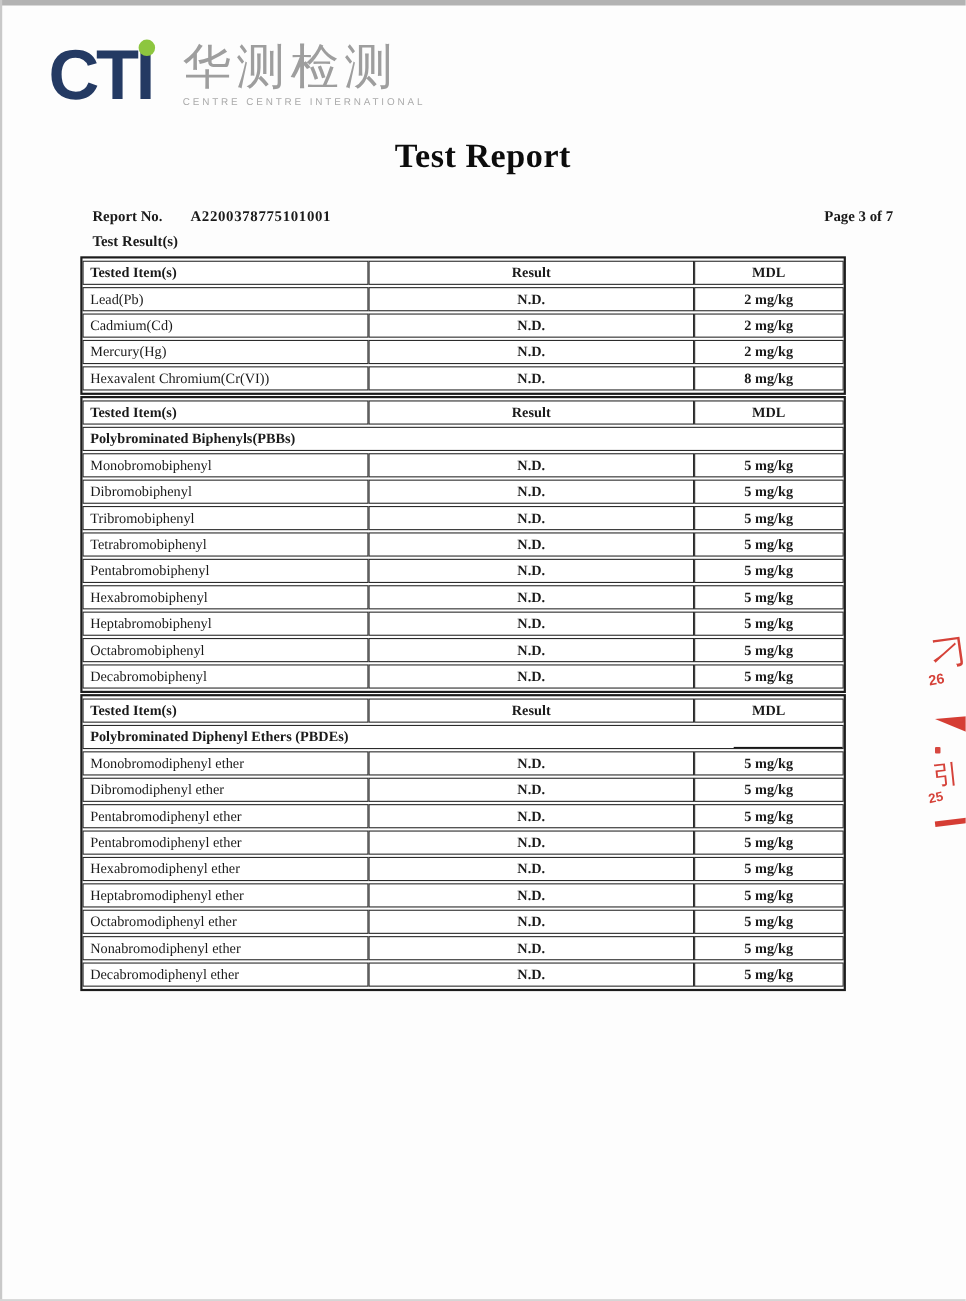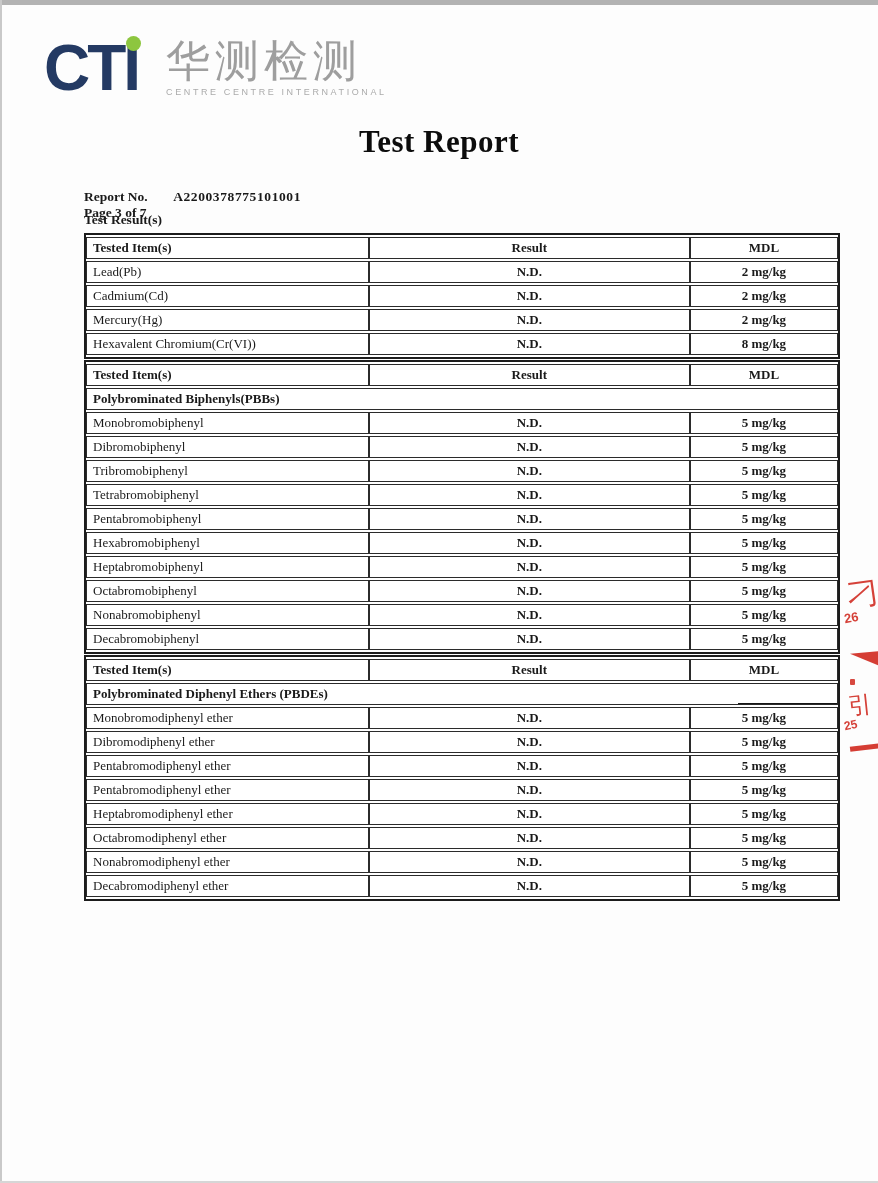--- a/index.html
+++ b/index.html
@@ -31,28 +31,28 @@
   }
 
   
   .doc-title{
     position:absolute;top:124px;left:0;width:100%;text-align:center;
     font-size:31px;font-weight:bold;letter-spacing:0.5px;color:#0c0c0c;
   }
   .meta-row{
     position:absolute;top:189px;left:84px;right:66px;
     display:flex;justify-content:space-between;align-items:baseline;
-    font-size:13.5px;font-weight:bold;flex-direction:column;
+    font-size:13.5px;font-weight:bold;
   }
   .report-no-label{margin-right:22px;}
   .report-no-value{letter-spacing:0.6px;}
   .results-label{position:absolute;top:212px;left:84px;font-size:13.5px;font-weight:bold;}
 
   
-  .tables{position:absolute;top:233px;left:84px;width:756px;}
+  .tables{position:absolute;top:233px;left:73px;width:696px;}
   table.report{
     width:100%;table-layout:fixed;background:#fff;
     border-collapse:separate;border-spacing:0 2px;
     border:2px solid #1c1c1c;margin-bottom:1px;
   }
   table.report th,table.report td{
     border:1px solid #2b2b2b;font-size:13px;line-height:18px;height:18px;
     padding:1px 6px;overflow:hidden;white-space:nowrap;
   }
   th.c-item{text-align:left;font-weight:bold;}
@@ -198,25 +198,20 @@
     <td class="c-item">Heptabromobiphenyl</td>
     <td class="c-result">N.D.</td>
     <td class="c-mdl">5 mg/kg</td>
   </tr>
         <tr>
     <td class="c-item">Octabromobiphenyl</td>
     <td class="c-result">N.D.</td>
     <td class="c-mdl">5 mg/kg</td>
   </tr>
         <tr>
-    <td class="c-item">Nonabromobiphenyl</td>
-    <td class="c-result">N.D.</td>
-    <td class="c-mdl">5 mg/kg</td>
-  </tr>
-        <tr>
     <td class="c-item">Decabromobiphenyl</td>
     <td class="c-result">N.D.</td>
     <td class="c-mdl">5 mg/kg</td>
   </tr>
       </tbody>
   </table>
 
   <table class="report">
     <colgroup>
         <col style="width:37.6%">
@@ -247,20 +242,25 @@
     <td class="c-result">N.D.</td>
     <td class="c-mdl">5 mg/kg</td>
   </tr>
         <tr>
     <td class="c-item">Pentabromodiphenyl ether</td>
     <td class="c-result">N.D.</td>
     <td class="c-mdl">5 mg/kg</td>
   </tr>
         <tr>
     <td class="c-item">Pentabromodiphenyl ether</td>
+    <td class="c-result">N.D.</td>
+    <td class="c-mdl">5 mg/kg</td>
+  </tr>
+        <tr>
+    <td class="c-item">Hexabromodiphenyl ether</td>
     <td class="c-result">N.D.</td>
     <td class="c-mdl">5 mg/kg</td>
   </tr>
         <tr>
     <td class="c-item">Heptabromodiphenyl ether</td>
     <td class="c-result">N.D.</td>
     <td class="c-mdl">5 mg/kg</td>
   </tr>
         <tr>
     <td class="c-item">Octabromodiphenyl ether</td>

